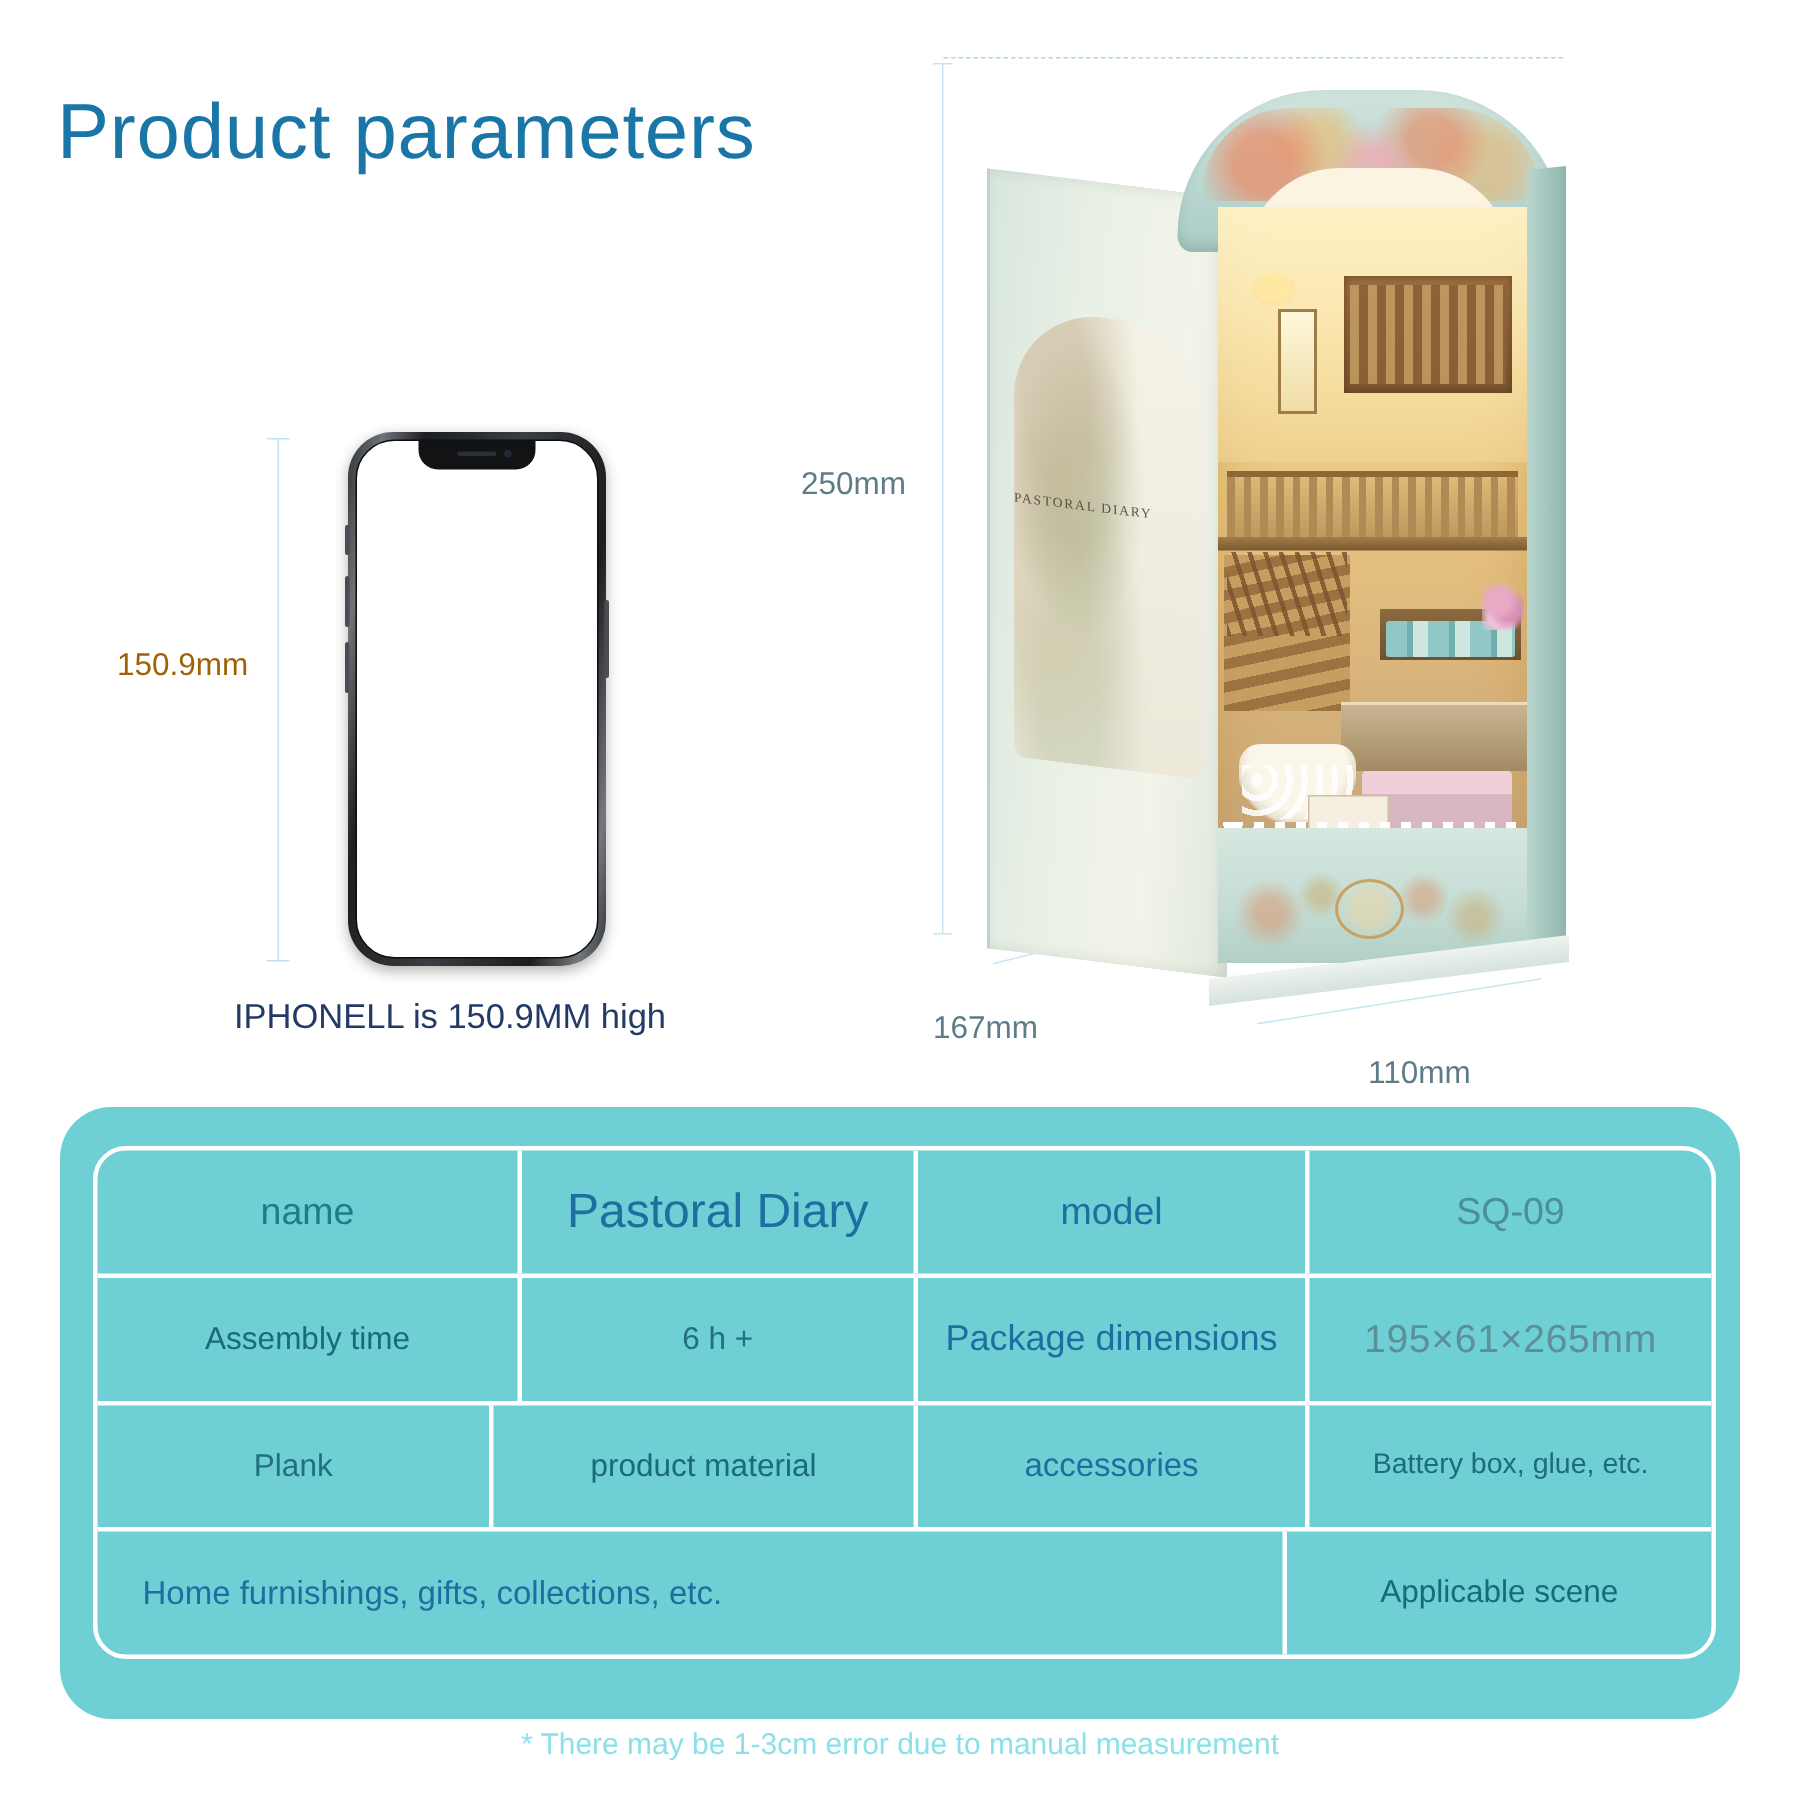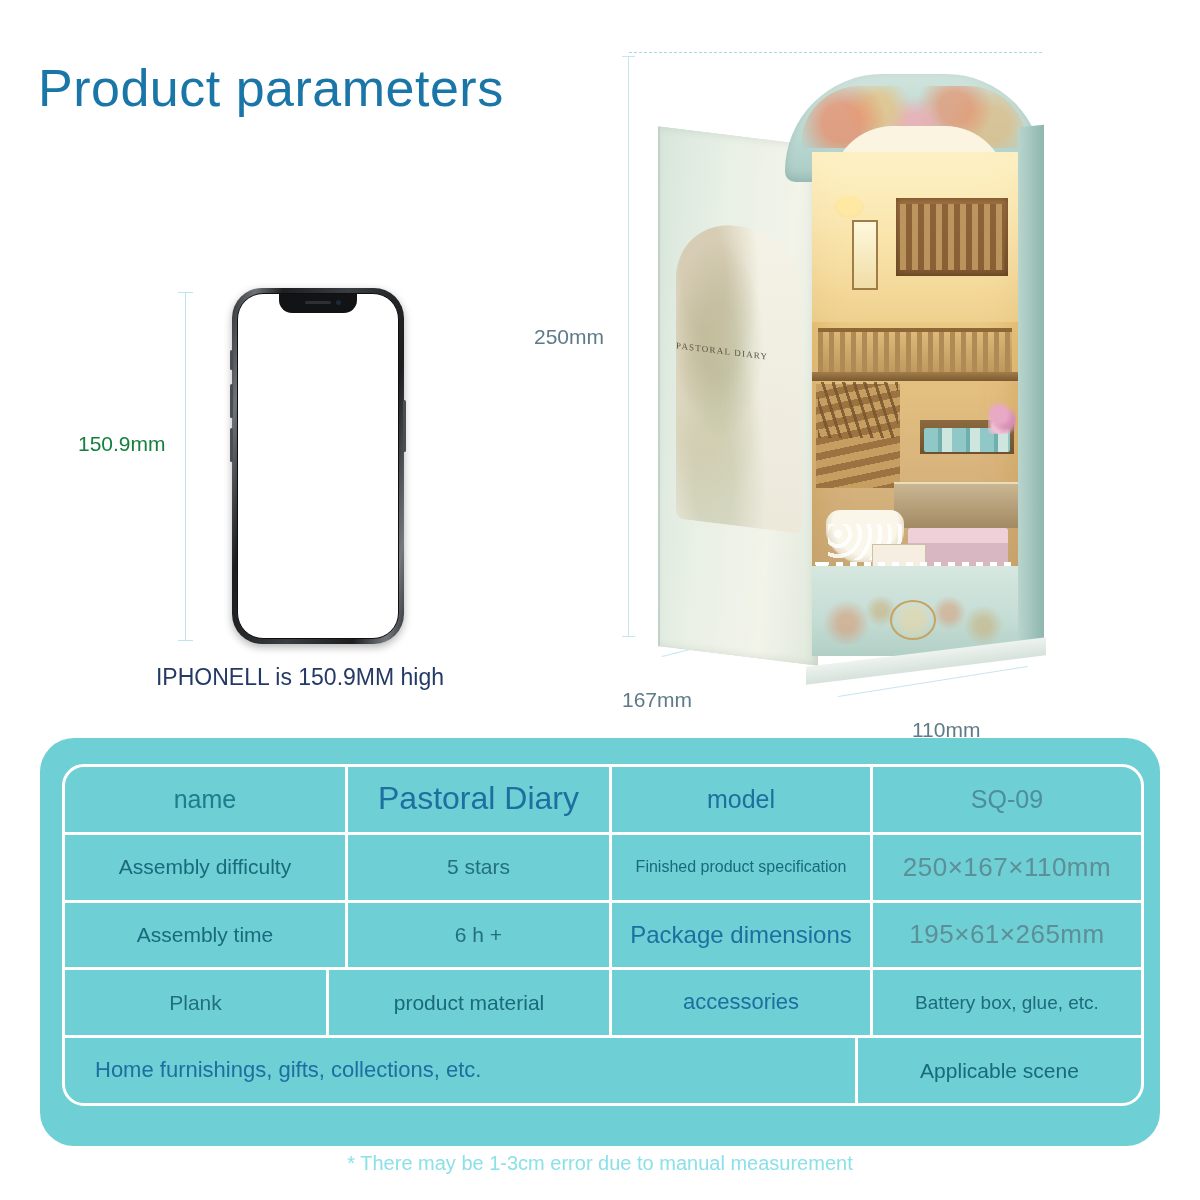--- a/index.html
+++ b/index.html
@@ -31,21 +31,21 @@
     background: #bfe3ee;
   }
   #phone-dim-tick-top {
     position: absolute; left: 178px; top: 292px; width: 15px; height: 1px; background: #bfe3ee;
   }
   #phone-dim-tick-bottom {
     position: absolute; left: 178px; top: 640px; width: 15px; height: 1px; background: #bfe3ee;
   }
   #phone-height-label {
     position: absolute; left: 78px; top: 432px;
-    font-size: 21px; color: #15803d; white-space: nowrap;
+    font-size: 21px; color: #a16207; white-space: nowrap;
   }
 
   #phone-device {
     position: absolute; left: 232px; top: 288px;
     width: 172px; height: 356px;
     border-radius: 30px;
     background: linear-gradient(100deg,#2e3134 0%,#6f7479 10%,#1c1e20 22%,#3a3e42 50%,#1b1d1f 78%,#75797e 92%,#303336 100%);
     padding: 5px;
     box-shadow: 0 3px 9px rgba(0,0,0,0.30);
   }
@@ -78,21 +78,21 @@
   #phone-btn-voldn { left: -2px; top: 140px; width: 3px; height: 34px; }
   #phone-btn-power { right: -2px; top: 112px; width: 3px; height: 52px; }
 
   #phone-caption {
     position: absolute; left: 0; top: 664px; width: 600px;
     text-align: center;
     font-size: 23px; color: #243a66;
   }
 
   
-  #product-block { position: absolute; left: 600px; top: 16px; width: 600px; height: 740px; }
+  #product-block { position: absolute; left: 600px; top: 2px; width: 600px; height: 740px; }
 
   #guide-top-dashed {
     position: absolute; left: 29px; top: 36px; width: 413px; height: 0;
     border-top: 1px dashed #a9d9e8;
   }
   #guide-left-vert {
     position: absolute; left: 28px; top: 40px; width: 1px; height: 580px;
     background: #c6e5f0;
   }
   #guide-height-tick-top {
@@ -401,26 +401,20 @@
 <div id="spec-panel">
   <div id="spec-table">
 
     <div class="spec-row">
       <div class="spec-cell c-label t-name">name</div>
       <div class="spec-cell c-value t-prod">Pastoral Diary</div>
       <div class="spec-cell c-label2 t-model">model</div>
       <div class="spec-cell c-value2 t-sq">SQ-09</div>
     </div>
 
-    <div class="spec-row">
-      <div class="spec-cell c-label t-lbl">Assembly difficulty</div>
-      <div class="spec-cell c-value t-val">5 stars</div>
-      <div class="spec-cell c-label2 t-small">Finished product specification</div>
-      <div class="spec-cell c-value2 t-dim">250×167×110mm</div>
-    </div>
 
     <div class="spec-row">
       <div class="spec-cell c-label t-lbl">Assembly time</div>
       <div class="spec-cell c-value t-val">6 h +</div>
       <div class="spec-cell c-label2 t-pkg">Package dimensions</div>
       <div class="spec-cell c-value2 t-dim">195×61×265mm</div>
     </div>
 
     <div class="spec-row">
       <div class="spec-cell c-value t-val">Plank</div>

